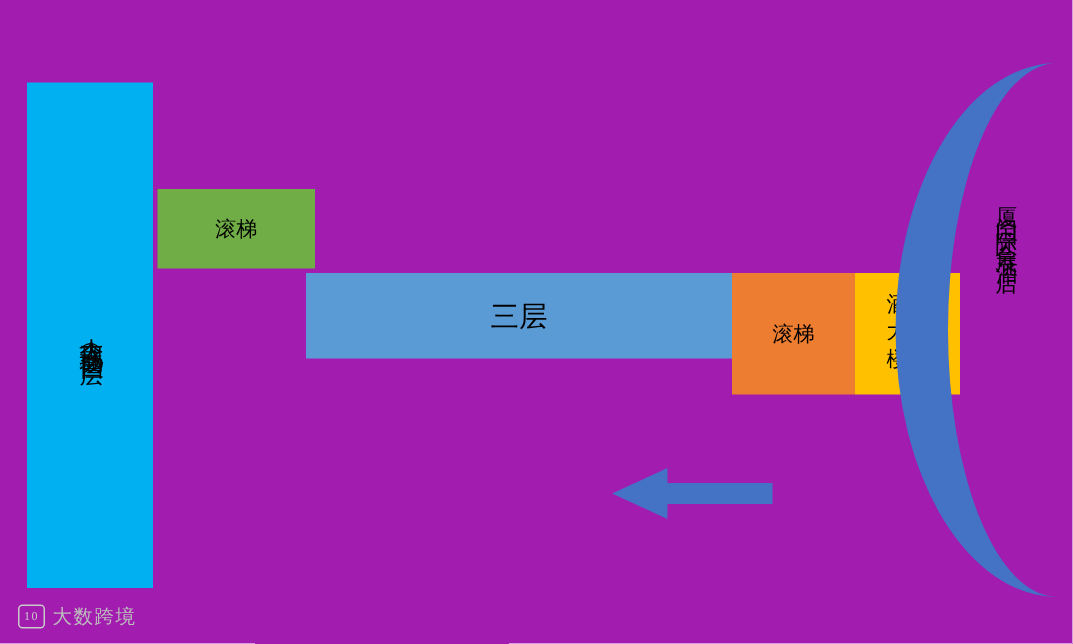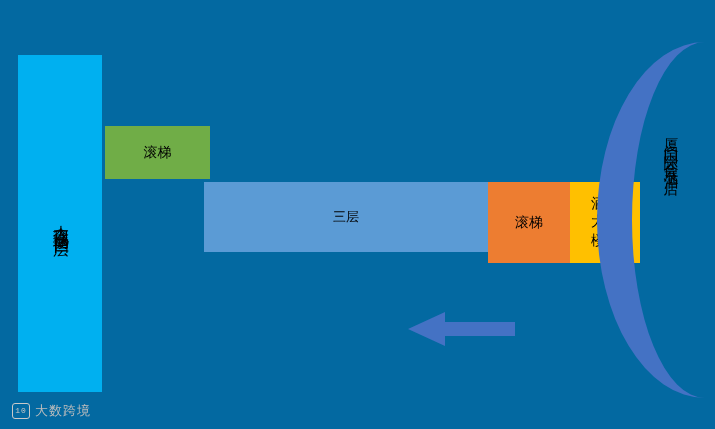--- a/index.html
+++ b/index.html
@@ -1,21 +1,21 @@
 <!DOCTYPE html>
 <html><head>
 <meta charset="utf-8">
 <style>
   html,body{margin:0;padding:0;background:#ffffff;}
   .canvas{
     position:relative;
     width:715px;height:429px;
-    background:#0369a1;
+    background:#a21caf;
     overflow:hidden;
-    font-family:Liberation Mono, monospace;
+    font-family:Liberation Serif, serif;
     color:#000;
   }
   .box{
     position:absolute;
     display:flex;align-items:center;justify-content:center;
     text-align:center;
     font-size:14px;
     color:#000;
   }
   .venue-tower{
@@ -27,23 +27,23 @@
     text-orientation:mixed;
     font-size:16px;
     letter-spacing:3px;
     line-height:1;
   }
   .esc-top{
     left:105px;top:126px;width:105px;height:53px;
     background:#70AD47;
   }
   .floor3{
-    left:204px;top:182px;width:284px;height:70px;
+    left:204px;top:182px;width:284px;height:57px;
     background:#5B9BD5;
-    font-size:13px;
+    font-size:19px;
   }
   .esc-right{
     left:488px;top:182px;width:82px;height:81px;
     background:#ED7D31;
   }
   .lobby{
     left:570px;top:182px;width:70px;height:81px;
     background:#FFC000;
     white-space:pre-line;
     line-height:1.3;

